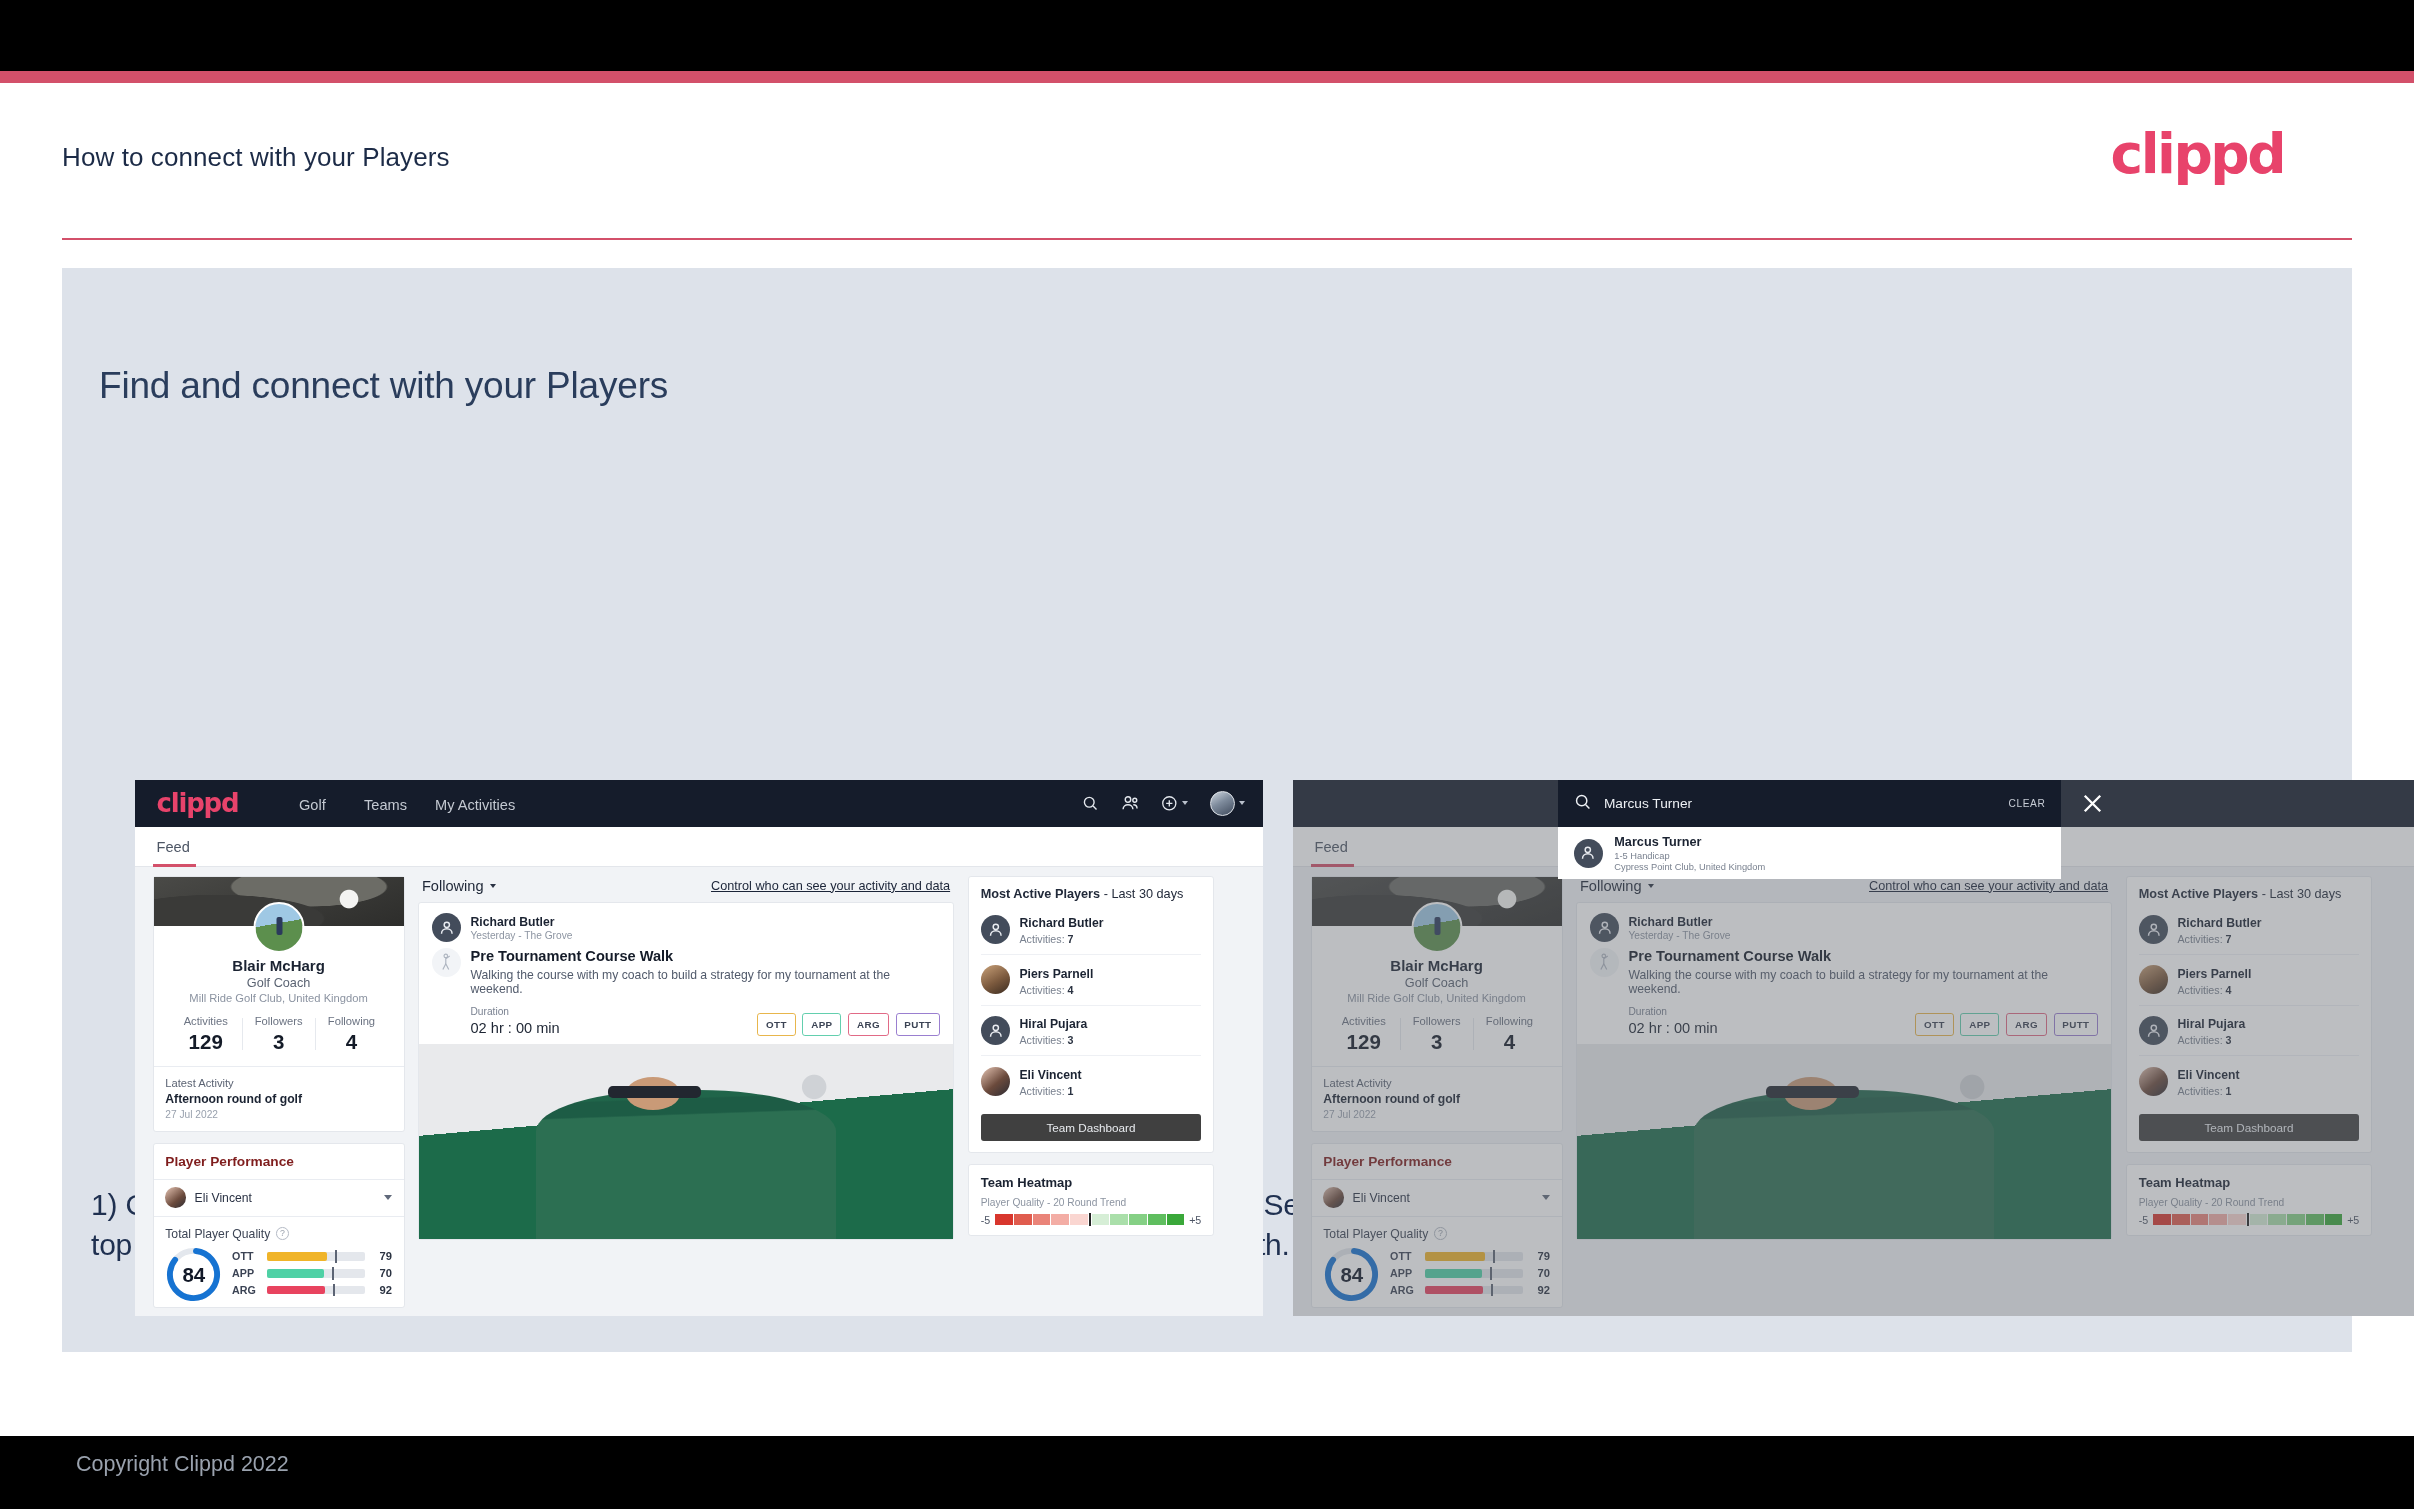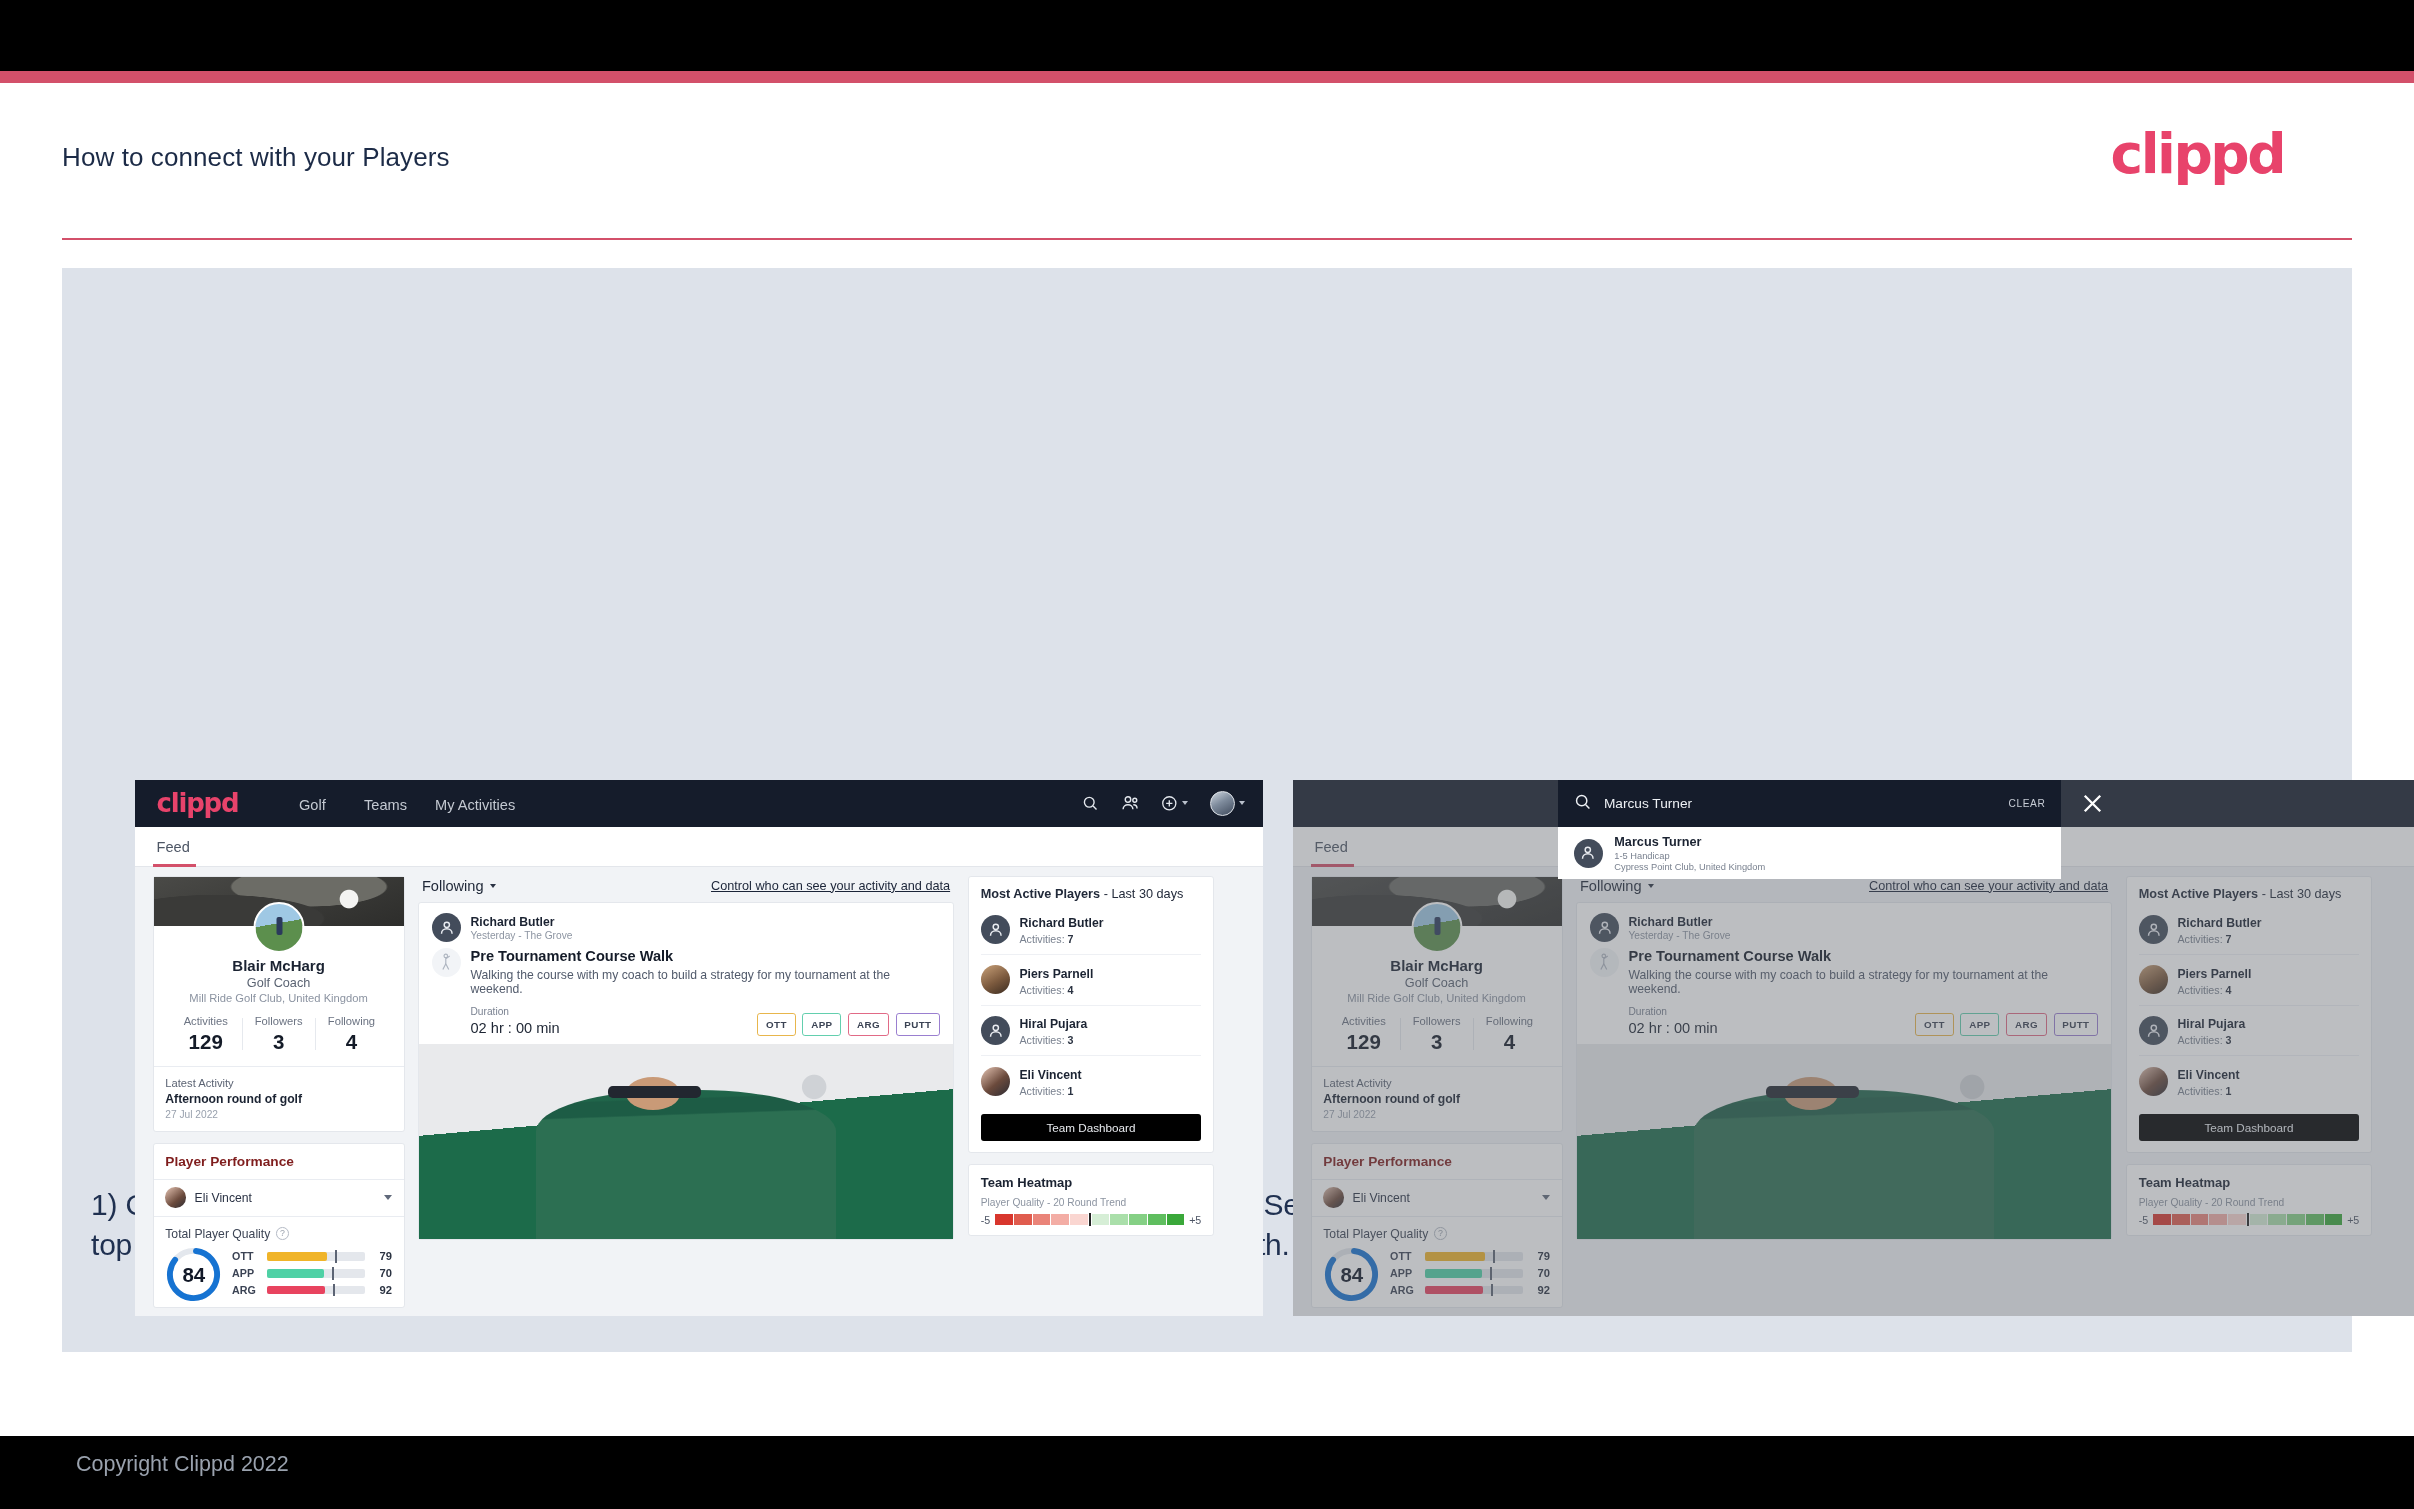--- a/index.html
+++ b/index.html
@@ -217,21 +217,21 @@
   .prow:last-of-type { border-bottom:none; }
   .prow .av { width:29px;height:29px;border-radius:50%;flex:0 0 29px;position:relative;overflow:hidden; }
   .av-gray { background:#434c5b; }
   .av-gray svg { position:absolute; left:5.9px; top:5.9px; }
   .av-piers { background:linear-gradient(150deg,#caa27a,#7c5a3e 55%,#3a2b20); }
   .av-eli { background:linear-gradient(140deg,#e7c6b5,#6b4a3c 55%,#2b2b33); }
   .prow .nm { font-size:12.2px; font-weight:bold; color:#1b2332; }
   .prow .ac { font-size:10.7px; color:#79818f; margin-top:2px; }
   .prow .ac b { color:#2b3342; }
   .team-btn {
-    margin:7.8px 11.7px 11.7px; height:27px; background:#000000; border-radius:2.9px;
+    margin:7.8px 11.7px 11.7px; height:27px; background:#404040; border-radius:2.9px;
     display:flex; align-items:center; justify-content:center;
     font-size:11.7px; color:#e9ecf0;
   }
   .heat-head { padding:9.8px 11.7px 2px; font-size:13px; font-weight:bold; color:#1b2332; }
   .heat-sub { padding:0 11.7px; font-size:10.2px; color:#8c94a1; margin-top:4.9px; }
   .heat-row { display:flex; align-items:center; gap:4.9px; padding:5.9px 11.7px 9.8px; }
   .heat-end { font-size:10.7px; color:#4d5565; }
   .heat-scale { flex:1; display:flex; align-items:center; height:10.7px; gap:1px; }
   .hc { flex:1; height:10.7px; }
 
@@ -262,20 +262,21 @@
 <div class="band-top-pink"></div>
 <div class="band-bottom-black"></div>
 
 <div class="slide">
 
   <div class="slide-header-title">How to connect with your Players</div>
   <div class="logo">clippd</div>
   <div class="header-rule"></div>
 
   <div class="panel">
+    <div class="panel-subtitle">Find and connect with your Players</div>
 
     <div class="caption caption-1">1) On your Feed, click on the search icon in the top right of the screen.</div>
     <div class="caption caption-2">2) Search for the Player you wish to connect with.</div>
 
     <div class="shot shot-1">
 
       <div class="appnav">
         <div class="brand">clippd</div>
         <div class="navlink nl-home">Golf</div>
         <div class="navlink nl-teams">Teams</div>

